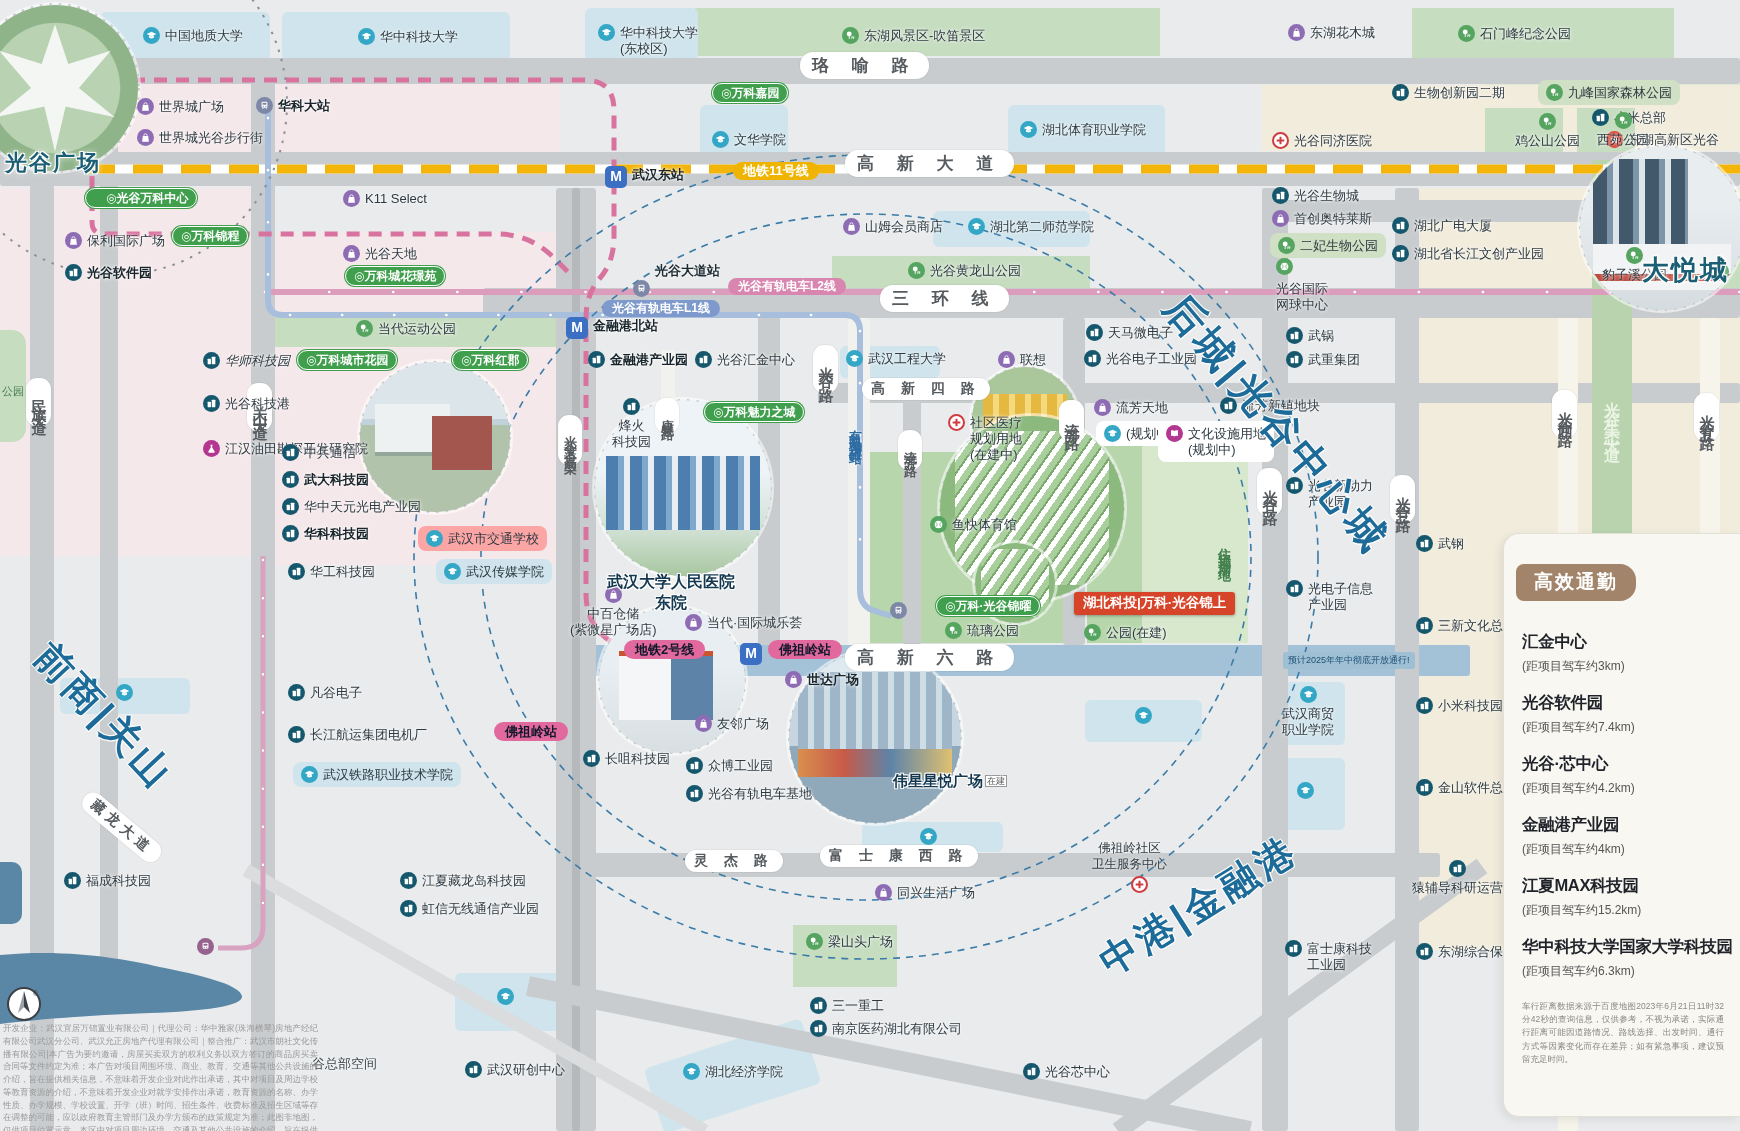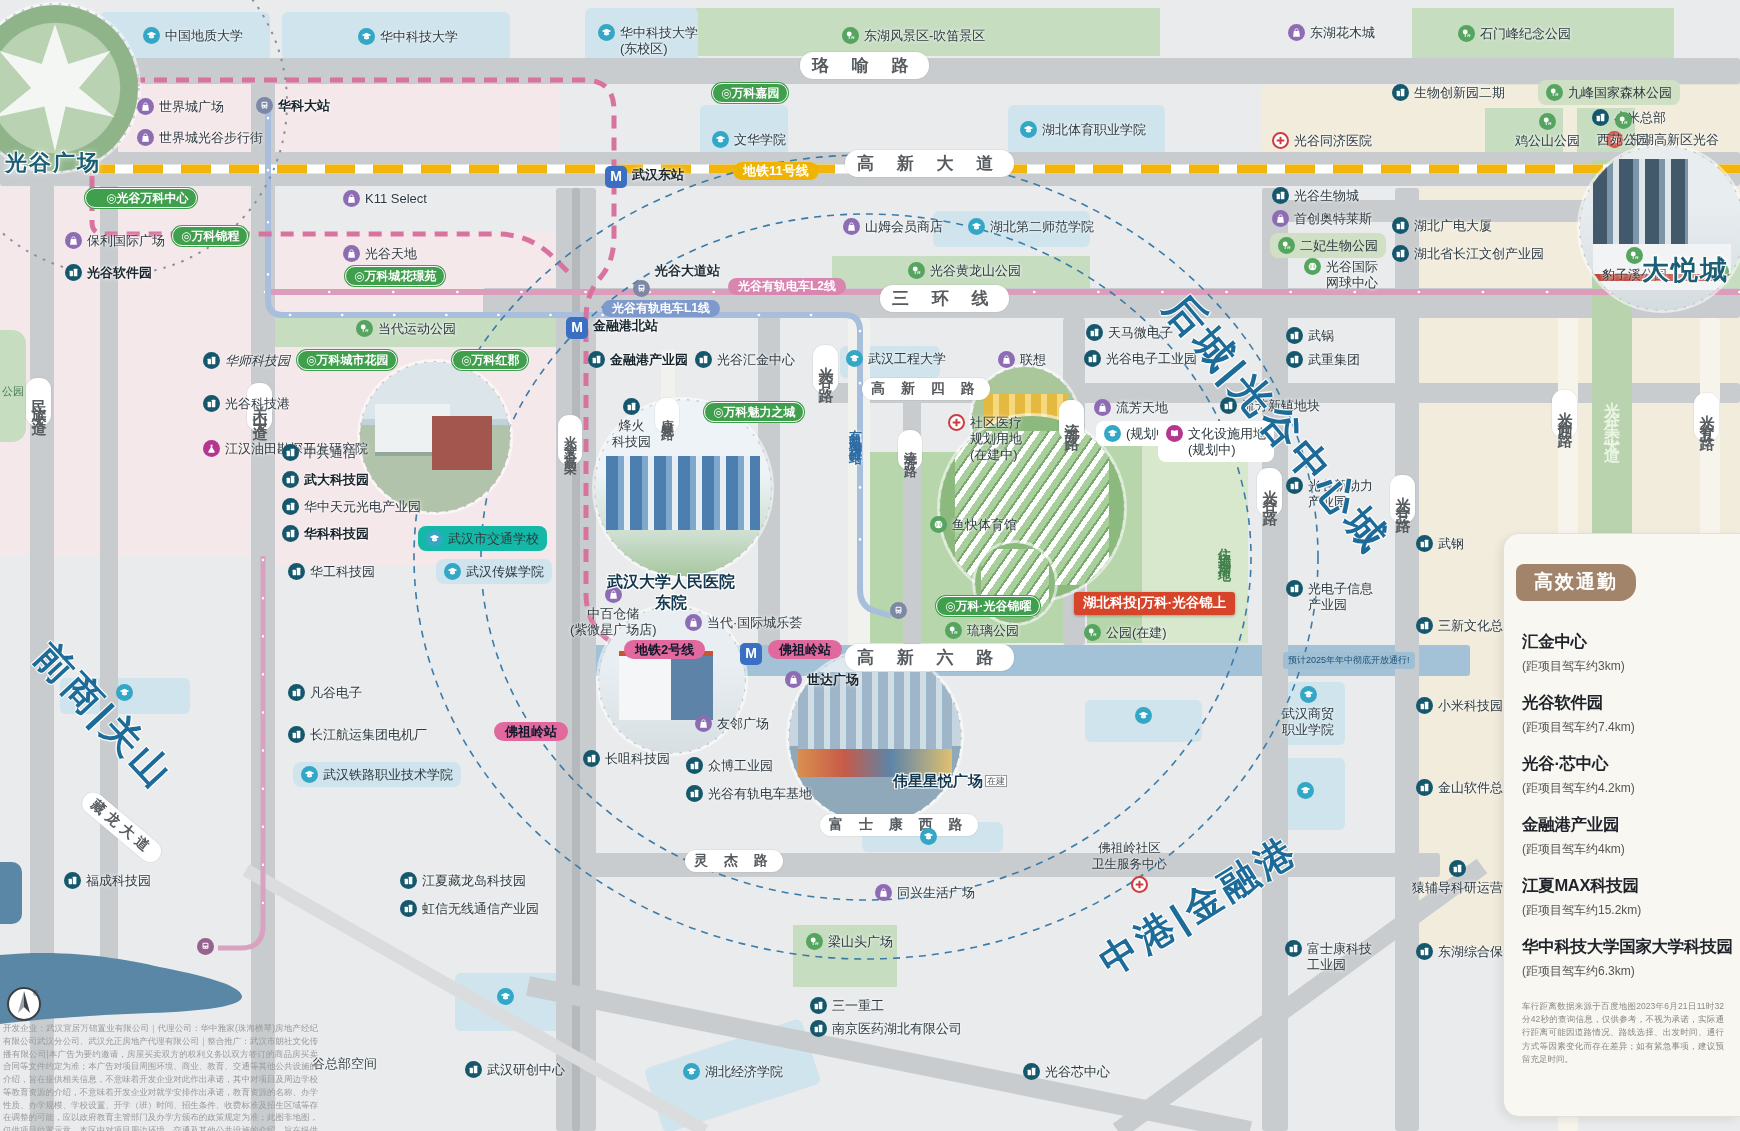--- a/index.html
+++ b/index.html
@@ -188,21 +188,21 @@
       <div class="photo ph-school" style="left: 972px; top: 367px; width: 106px; height: 106px;"></div>
       <div class="photo ph-green" style="left: 940px; top: 416px; width: 184px; height: 184px;"></div>
       <div class="photo ph-green" style="left: 975px; top: 543px; width: 80px; height: 80px;"></div>
       <div class="photo ph-joy" style="left: 1580px; top: 146px; width: 164px; height: 164px;"></div>
       <div class="rlab rh" style="left: 800px; top: 52px;">珞 喻 路</div>
       <div class="rlab rh" style="left: 845px; top: 150px;">高 新 大 道</div>
       <div class="rlab rh" style="left: 880px; top: 285px;">三 环 线</div>
       <div class="rlab rh sm" style="left: 862px; top: 378px;">高 新 四 路</div>
       <div class="rlab rh" style="left: 845px; top: 644px;">高 新 六 路</div>
       <div class="rlab rh sm" style="left: 685px; top: 850px;">灵 杰 路</div>
-      <div class="rlab rh sm" style="left: 820px; top: 814px;">富 士 康 西 路</div>
+      <div class="rlab rh sm" style="left: 820px; top: 845px;">富 士 康 西 路</div>
       <div class="rlab rv" style="left: 26px; top: 378px;">民族大道</div>
       <div class="rlab rv" style="left: 247px; top: 383px;">关山大道</div>
       <div class="rlab rv sm" style="left: 558px; top: 415px;">光谷大道高架</div>
       <div class="rlab rv sm" style="left: 655px; top: 398px;">康魅路</div>
       <div class="rlab rv" style="left: 813px; top: 345px;">光谷一路</div>
       <div class="rlab rv sm" style="left: 898px; top: 430px;">流芳一路</div>
       <div class="rlab rv" style="left: 1059px; top: 400px;">流芳路</div>
       <div class="rlab rv" style="left: 1257px; top: 468px;">光谷二路</div>
       <div class="rlab rv" style="left: 1390px; top: 475px;">光谷三路</div>
       <div class="rlab rv" style="left: 1552px; top: 390px;">光谷四路</div>
@@ -294,21 +294,21 @@
             <path d="M3.1 4.3h5.8l.8 6.2H2.3z" fill="#fff"></path>
             <path d="M4.3 4.3V3.6a1.7 1.7 0 0 1 3.4 0v.7" fill="none" stroke="#fff" stroke-width="0.9"></path>
           </svg></span><span class="t">首创奥特莱斯</span></div>
       <div class="poi chip" style="left: 1270px; top: 233px; background: rgb(207, 224, 196);"><span class="ic" style="background: rgb(85, 164, 95);"><svg viewBox="0 0 12 12">
             <circle cx="4.6" cy="4.3" r="2.7" fill="#fff"></circle>
             <rect x="4.1" y="5.5" width="1" height="4.3" rx="0.3" fill="#fff"></rect>
             <rect x="6.8" y="7.2" width="3.4" height="0.9" rx="0.2" fill="#fff"></rect>
             <rect x="7.1" y="8.1" width="0.8" height="1.7" fill="#fff"></rect>
             <rect x="9.1" y="8.1" width="0.8" height="1.7" fill="#fff"></rect>
           </svg></span><span class="t">二妃生物公园</span></div>
-      <div class="poi" style="left: 1304px; top: 258px;"><span class="ic" style="background: rgb(85, 164, 95);"><svg viewBox="0 0 12 12">
+      <div class="poi" style="left: 1276px; top: 258px; flex-direction: column;"><span class="ic" style="background: rgb(85, 164, 95);"><svg viewBox="0 0 12 12">
             <circle cx="6" cy="6" r="4.2" fill="#fff"></circle>
             <path d="M2.8 3.4c2.2 1.3 2.2 3.9 0 5.2 M9.2 3.4c-2.2 1.3-2.2 3.9 0 5.2" fill="none" stroke="#55a45f" stroke-width="0.8"></path>
           </svg></span><span class="t">光谷国际
 网球中心</span></div>
       <div class="poi" style="left: 1392px; top: 217px;"><span class="ic" style="background: rgb(21, 88, 109);"><svg viewBox="0 0 12 12">
             <rect x="1.8" y="4.2" width="3.6" height="5.8" rx="0.4" fill="#fff"></rect>
             <rect x="6.3" y="2" width="3.9" height="8" rx="0.4" fill="#fff"></rect>
           </svg></span><span class="t">湖北广电大厦</span></div>
       <div class="poi" style="left: 1392px; top: 245px;"><span class="ic" style="background: rgb(21, 88, 109);"><svg viewBox="0 0 12 12">
             <rect x="1.8" y="4.2" width="3.6" height="5.8" rx="0.4" fill="#fff"></rect>
@@ -404,21 +404,21 @@
             <rect x="6.3" y="2" width="3.9" height="8" rx="0.4" fill="#fff"></rect>
           </svg></span><span class="t">华中天元光电产业园</span></div>
       <div class="poi bold" style="left: 282px; top: 525px;"><span class="ic" style="background: rgb(21, 88, 109);"><svg viewBox="0 0 12 12">
             <rect x="1.8" y="4.2" width="3.6" height="5.8" rx="0.4" fill="#fff"></rect>
             <rect x="6.3" y="2" width="3.9" height="8" rx="0.4" fill="#fff"></rect>
           </svg></span><span class="t">华科科技园</span></div>
       <div class="poi" style="left: 288px; top: 563px;"><span class="ic" style="background: rgb(21, 88, 109);"><svg viewBox="0 0 12 12">
             <rect x="1.8" y="4.2" width="3.6" height="5.8" rx="0.4" fill="#fff"></rect>
             <rect x="6.3" y="2" width="3.9" height="8" rx="0.4" fill="#fff"></rect>
           </svg></span><span class="t">华工科技园</span></div>
-      <div class="poi chip" style="left: 418px; top: 526px; background: #14b8a6;"><span class="ic" style="background: rgb(51, 167, 197);"><svg viewBox="0 0 12 12">
+      <div class="poi chip" style="left: 418px; top: 526px; background: #fca5a5;"><span class="ic" style="background: rgb(51, 167, 197);"><svg viewBox="0 0 12 12">
             <polygon points="6,1.8 11.2,4.4 6,7 0.8,4.4" fill="#fff"></polygon>
             <path d="M3.3 5.9v2.1c0 .7 1.2 1.3 2.7 1.3s2.7-.6 2.7-1.3V5.9L6 7.2z" fill="#fff"></path>
           </svg></span><span class="t">武汉市交通学校</span></div>
       <div class="poi chip" style="left: 436px; top: 559px; background: rgb(207, 228, 236);"><span class="ic" style="background: rgb(51, 167, 197);"><svg viewBox="0 0 12 12">
             <polygon points="6,1.8 11.2,4.4 6,7 0.8,4.4" fill="#fff"></polygon>
             <path d="M3.3 5.9v2.1c0 .7 1.2 1.3 2.7 1.3s2.7-.6 2.7-1.3V5.9L6 7.2z" fill="#fff"></path>
           </svg></span><span class="t">武汉传媒学院</span></div>
       <div class="poi bold" style="left: 605px; top: 166px;"><span class="m">M</span><span class="t">武汉东站</span></div>
       <div class="poi" style="left: 633px; top: 280px;"><span class="ic" style="background: rgb(125, 135, 166);"><svg viewBox="0 0 12 12">
             <rect x="2.8" y="1.8" width="6.4" height="6.6" rx="1.3" fill="#fff"></rect>

